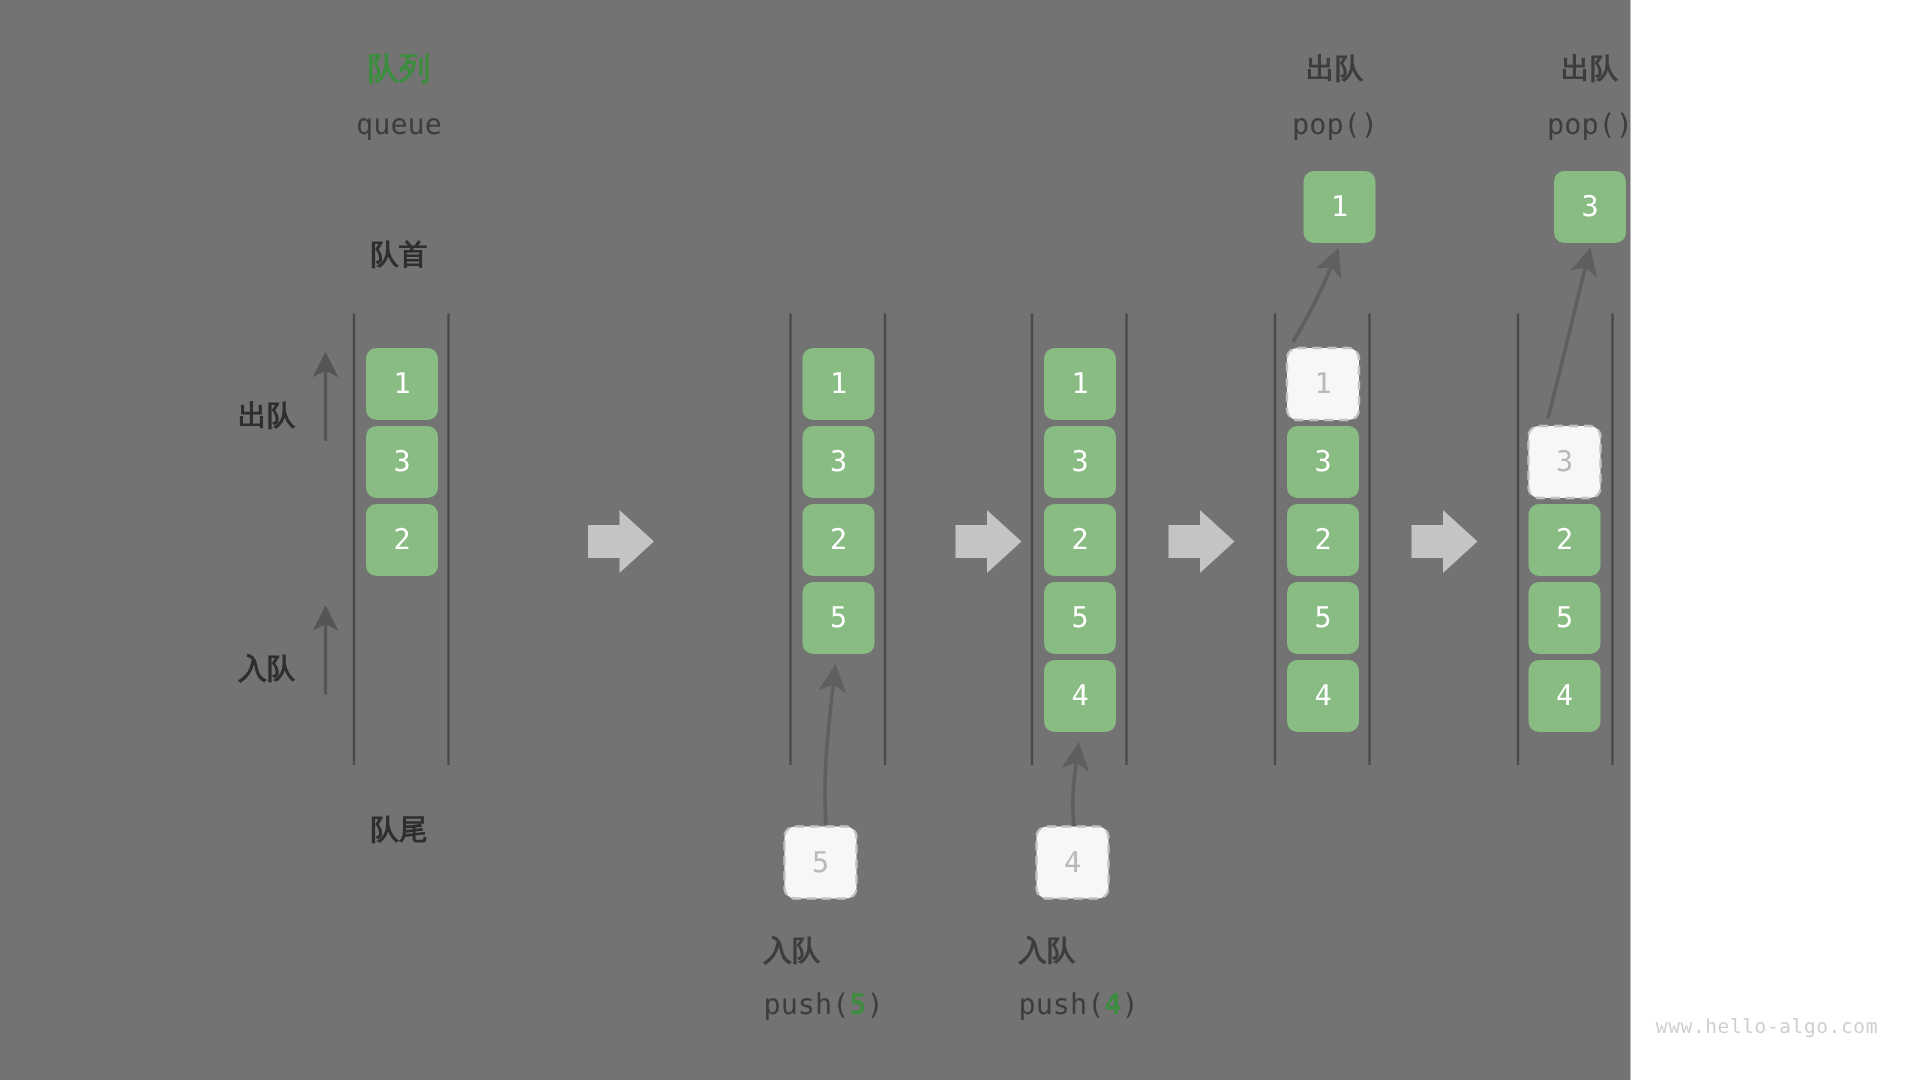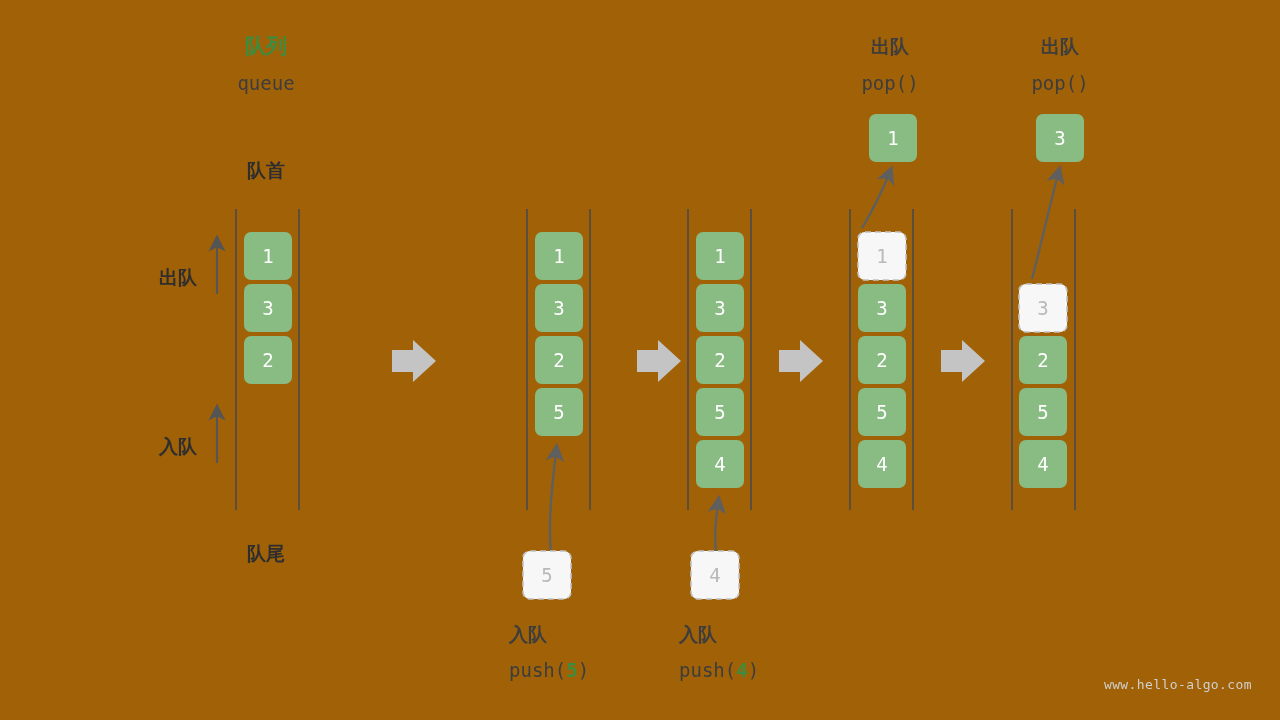--- a/index.html
+++ b/index.html
@@ -9,23 +9,23 @@
     background: #ffffff;
   }
   body {
     width: 1280px;
     height: 720px;
     overflow: hidden;
     font-family: "DejaVu Sans", "Liberation Sans", sans-serif;
   }
   #canvas {
     position: relative;
-    width: 1280px;
+    width: 1087px;
     height: 720px;
-    background: #a16207;
+    background: #737373;
   }
   svg.diagram {
     position: absolute;
     top: 0;
     left: 0;
     width: 1280px;
     height: 720px;
   }
   text { dominant-baseline: middle; }
   .t-cjk-bold {

